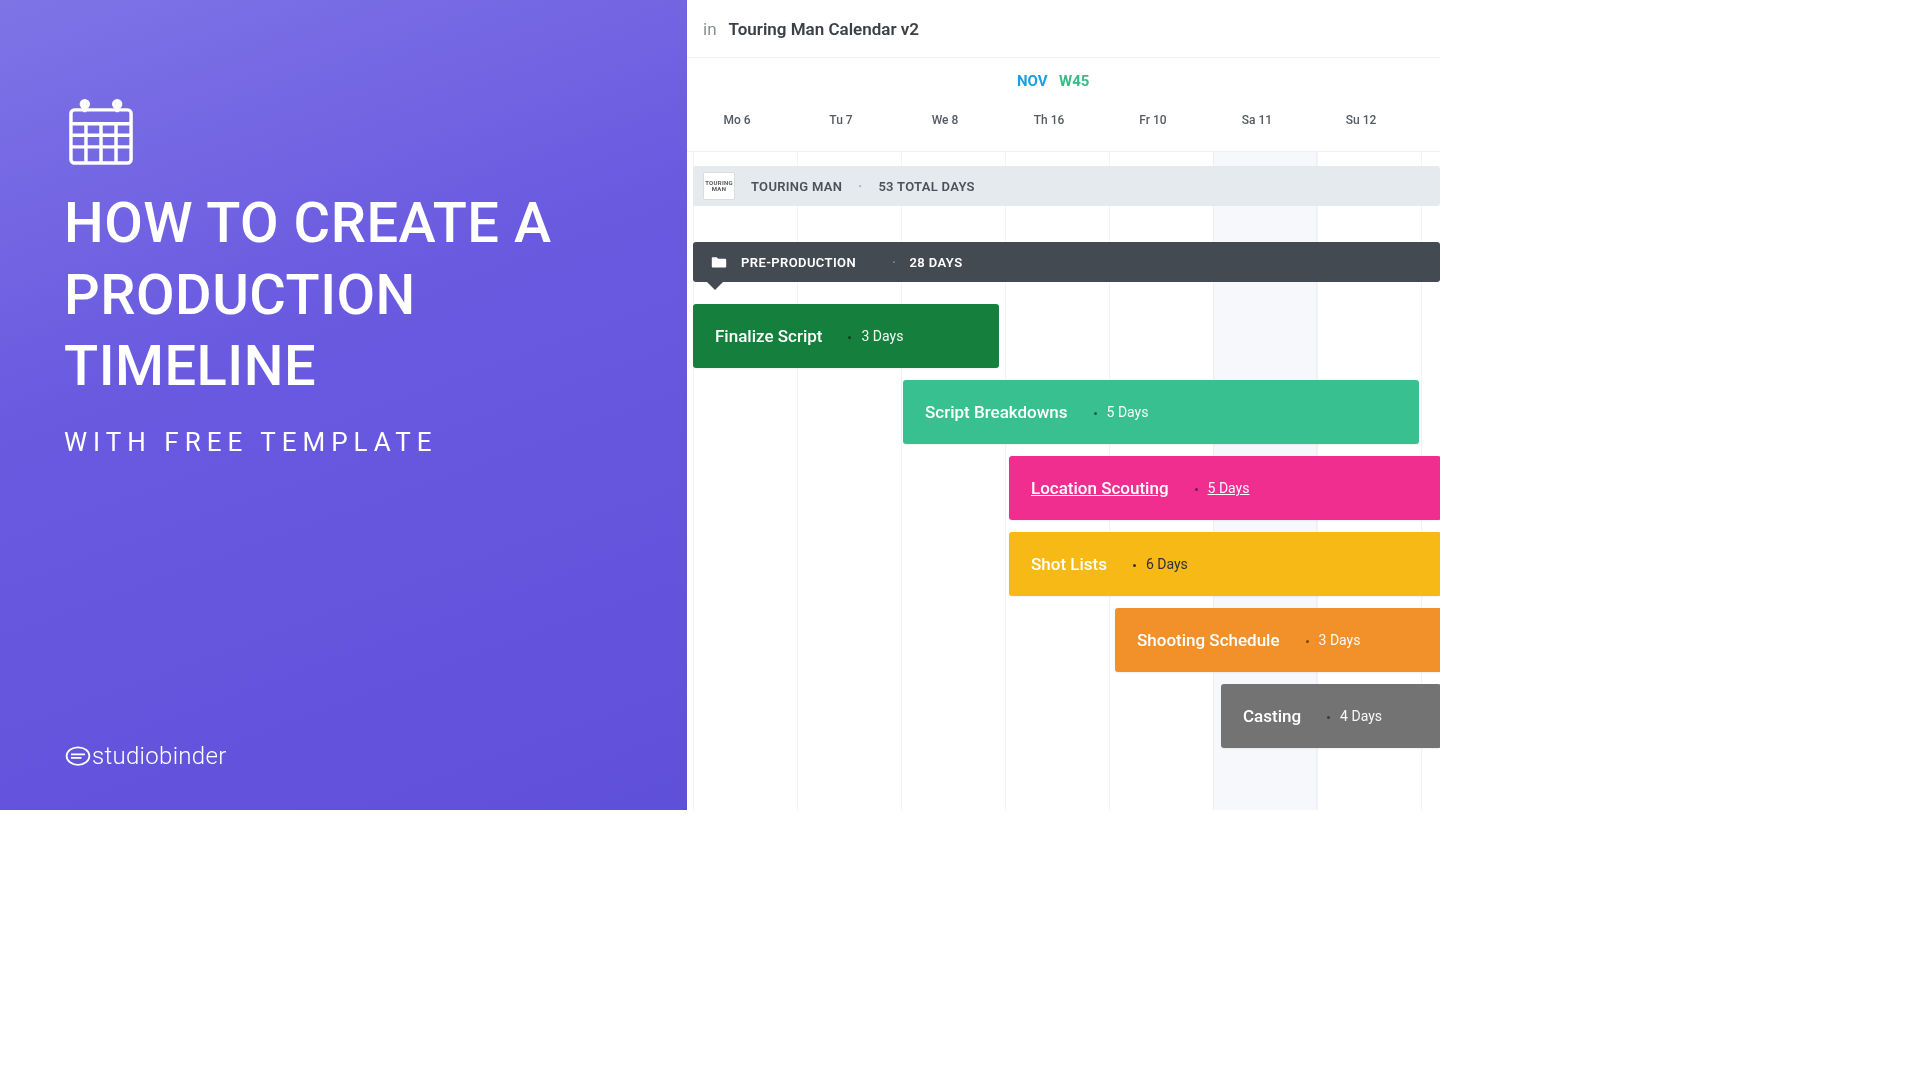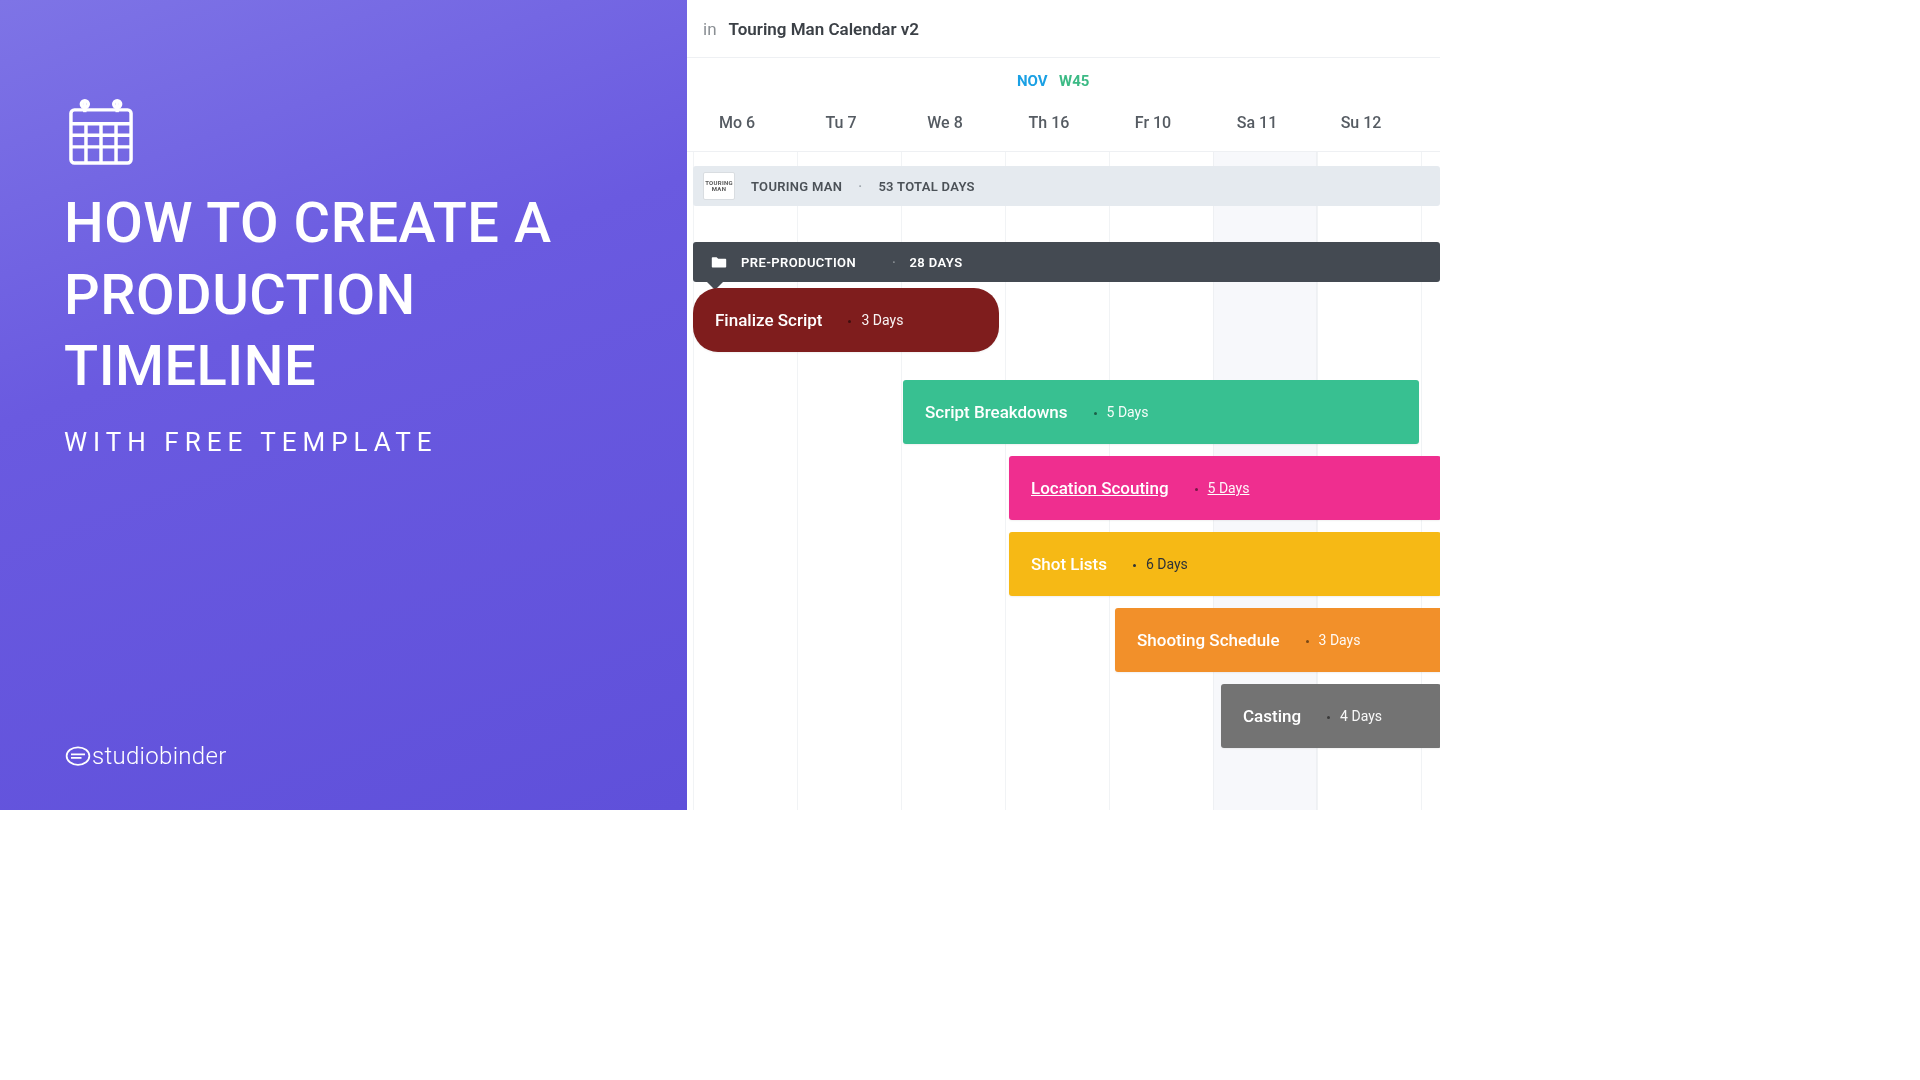--- a/index.html
+++ b/index.html
@@ -44,21 +44,21 @@
 
   .timeline-head {
     height: 94px; position: relative; border-bottom: 1px solid #eef0f3;
   }
   .month-row { position: absolute; top: 14px; left: 0; right: 0; height: 22px; }
   .month-label { position: absolute; font-size: 15px; font-weight: 700; }
   .month-label.nov { color: #1aa0e4; }
   .month-label.week { color: #3cba85; }
 
   .days-row { position: absolute; bottom: 14px; left: 0; right: 0; height: 24px; }
-  .day-label { position: absolute; font-size: 16px; color: #555b62; font-weight: 500; text-align: center; width: 60px; }
+  .day-label { position: absolute; font-size: 12px; color: #555b62; font-weight: 500; text-align: center; width: 60px; }
 
   .grid-area { flex: 1; position: relative; }
   .grid-lines { position: absolute; inset: 0; }
   .vline { position: absolute; top: 0; bottom: 0; border-left: 1px solid #f1f3f5; }
   .vline.sat { background: #f7f8fb; width: 104px; border-left: 1px solid #eef0f3; border-right: 1px solid #eef0f3; }
 
   .bar {
     position: absolute; height: 64px; border-radius: 3px;
     display: flex; align-items: center; gap: 26px;
     padding: 0 22px; color: #fff; font-size: 16px;
@@ -182,21 +182,21 @@
         <span class="piece folder">
           <svg viewBox="0 0 20 16" fill="#fff">
             <path d="M2 2h5l2 2h9a1 1 0 0 1 1 1v9a1 1 0 0 1-1 1H2a1 1 0 0 1-1-1V3a1 1 0 0 1 1-1z"></path>
           </svg>
           <span>PRE-PRODUCTION</span>
         </span>
         <span class="piece"><span class="sep">·</span>&nbsp;&nbsp;<span>28 DAYS</span></span>
       </div>
 
       <div id="task-bars">
-          <div class="bar " style="left: 6px; width: 306px; top: 136px; background: #7f1d1d; border-radius: 25px;">
+          <div class="bar " style="left: 6px; width: 306px; top: 152px; background: #15803d;">
             <span class="label">Finalize Script</span>
             <span class="dur"><span class="dot"></span>3 Days</span>
           </div>
           <div class="bar " style="left: 216px; width: 516px; top: 228px; background: rgb(56, 192, 145);">
             <span class="label">Script Breakdowns</span>
             <span class="dur"><span class="dot"></span>5 Days</span>
           </div>
           <div class="bar " style="left: 322px; width: 432px; top: 304px; background: rgb(239, 46, 143); text-decoration: underline;">
             <span class="label">Location Scouting</span>
             <span class="dur"><span class="dot"></span>5 Days</span>

